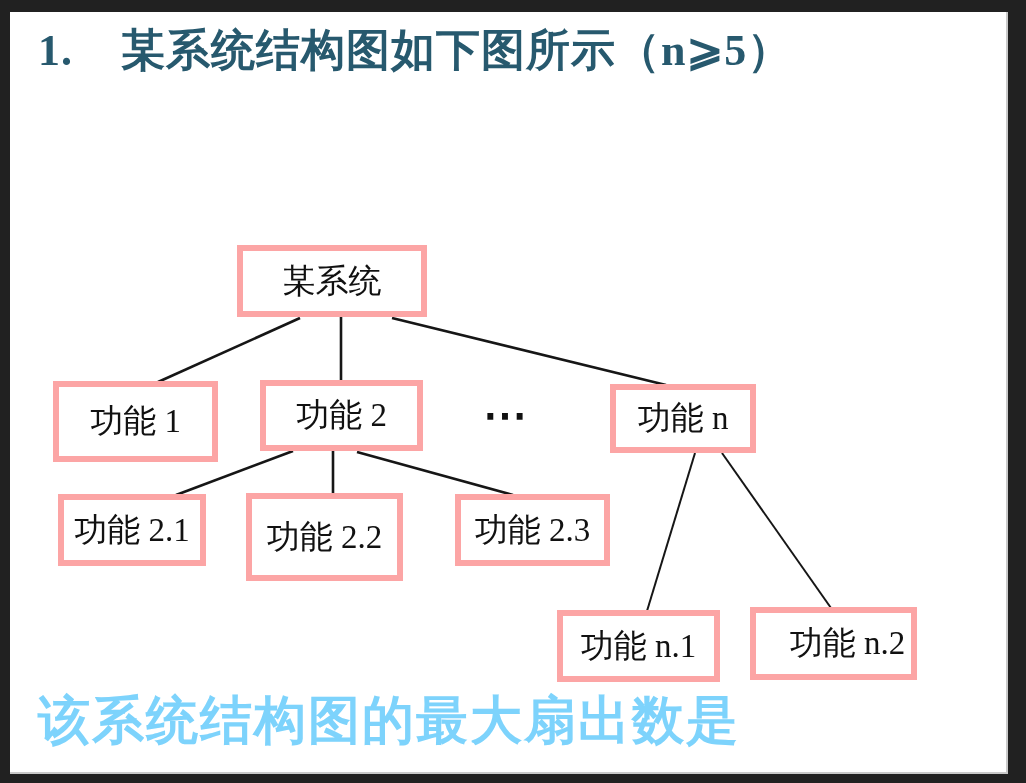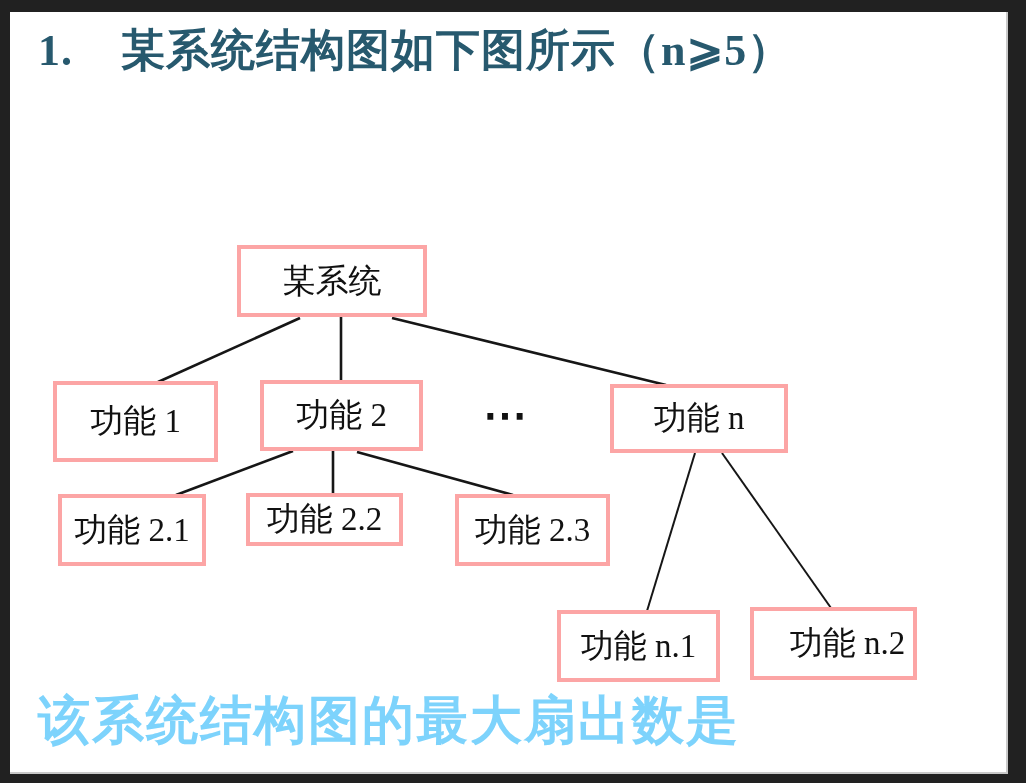--- a/index.html
+++ b/index.html
@@ -58,36 +58,36 @@
     left: 0;
     top: 0;
     width: 1026px;
     height: 783px;
     z-index: 1;
     pointer-events: none;
   }
   .node {
     position: absolute;
     background: #ffffff;
-    border: 4px solid #fca5a5;
+    border: 6px solid #fca5a5;
     box-sizing: border-box;
     display: flex;
     align-items: center;
     justify-content: center;
     font-size: 33px;
     color: #111111;
     white-space: nowrap;
     z-index: 2;
   }
   .node-root   { left: 237px; top: 245px; width: 190px; height: 72px; }
   .node-f1     { left:  53px; top: 381px; width: 165px; height: 81px; }
   .node-f2     { left: 260px; top: 380px; width: 163px; height: 71px; }
-  .node-fn     { left: 610px; top: 384px; width: 178px; height: 69px; }
+  .node-fn     { left: 610px; top: 384px; width: 146px; height: 69px; }
   .node-f21    { left:  58px; top: 494px; width: 148px; height: 72px; }
-  .node-f22    { left: 246px; top: 493px; width: 157px; height: 53px; }
+  .node-f22    { left: 246px; top: 493px; width: 157px; height: 88px; }
   .node-f23    { left: 455px; top: 494px; width: 155px; height: 72px; }
   .node-fn1    { left: 557px; top: 610px; width: 163px; height: 72px; }
   .node-fn2    { left: 750px; top: 607px; width: 167px; height: 73px; padding-left: 28px; }
   .ellipsis {
     position: absolute;
     left: 478px;
     top: 390px;
     width: 56px;
     height: 50px;
     display: flex;

